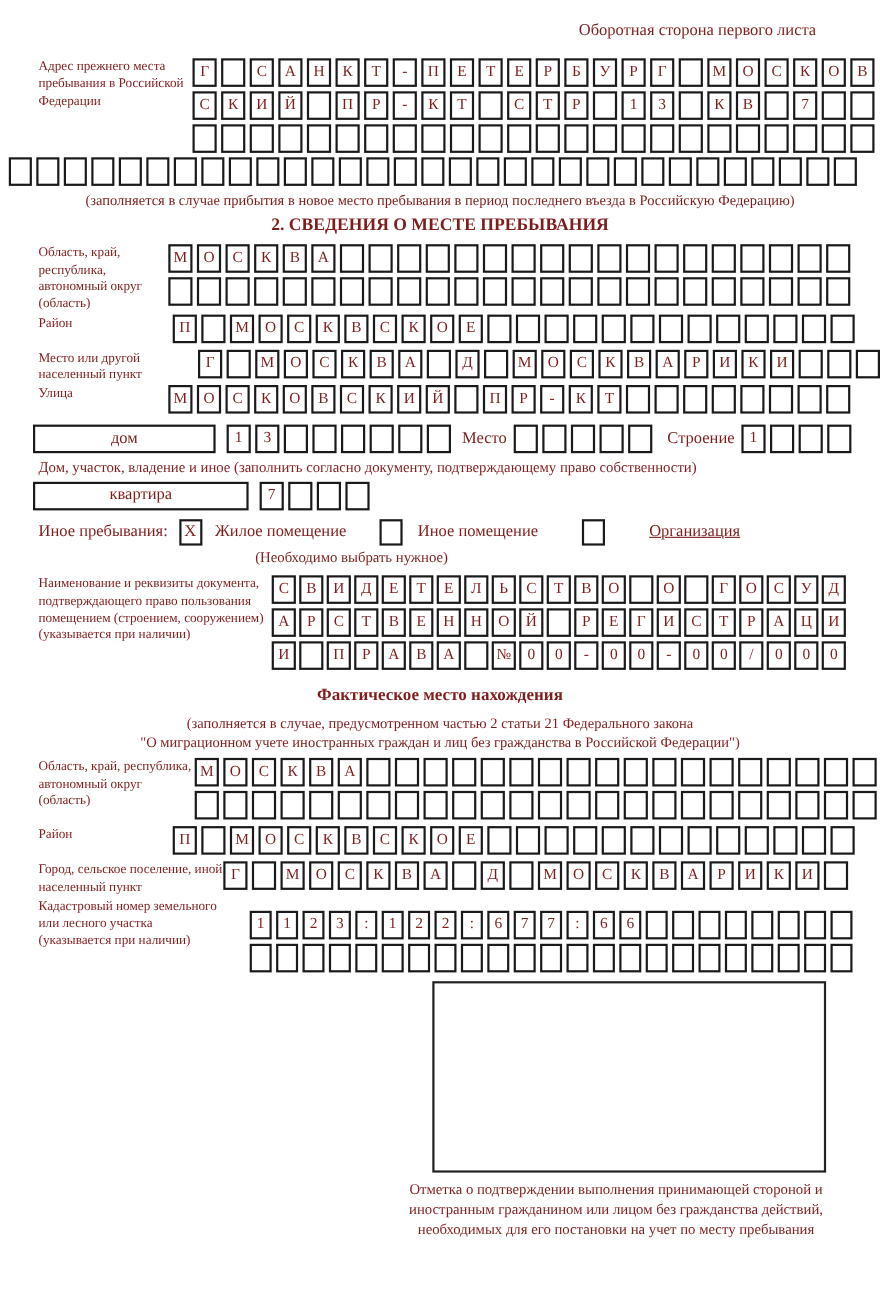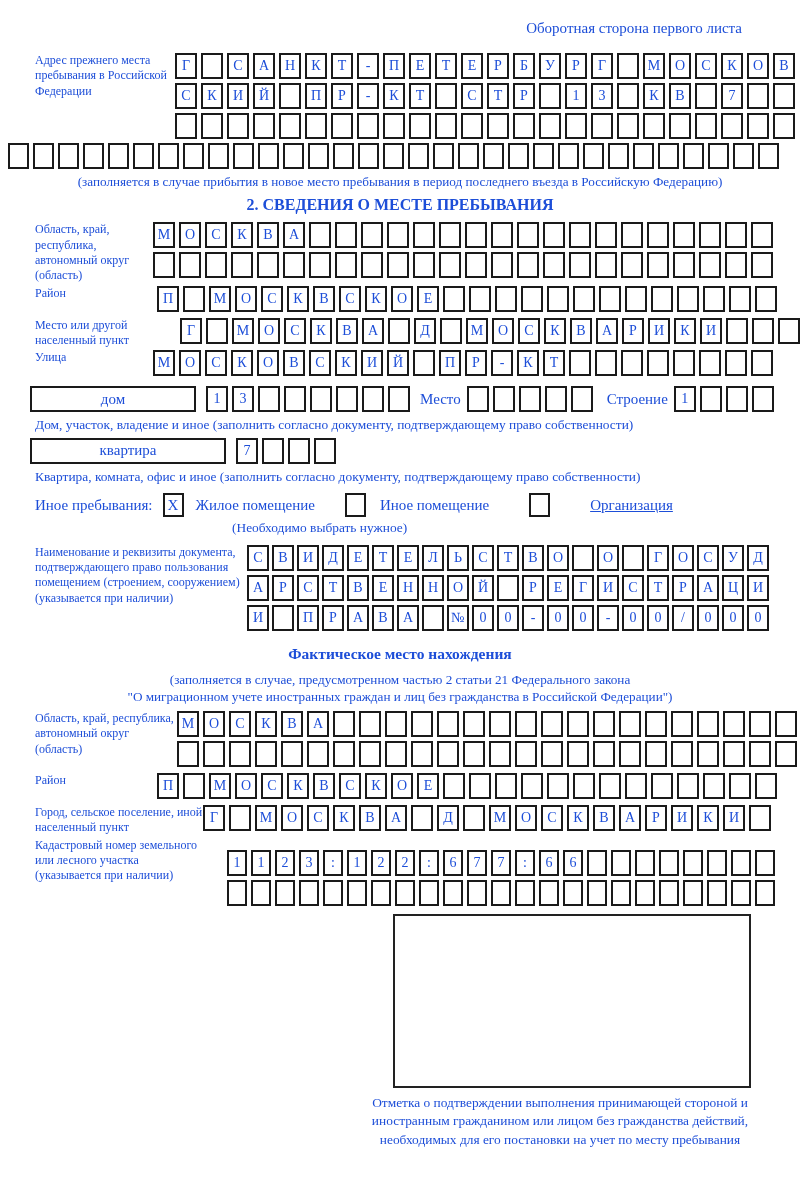--- a/index.html
+++ b/index.html
@@ -1,17 +1,17 @@
 <!DOCTYPE html>
 <html><head>
 <meta charset="utf-8">
 <style>
   html,body{margin:0;padding:0;background:#fff;}
   .page{
-    width:800px;height:1180px;background:#fff;color:#1d4ed8;
+    width:800px;height:1180px;background:#fff;color:#7f1d1d;
     font-family:"Liberation Serif","DejaVu Serif",serif;
     position:relative;overflow:hidden;
   }
   .title{text-align:right;padding:20px 58px 0 0;font-size:15px;}
   .lbl{font-size:12px;line-height:1.28;}
   .field-row{display:flex;align-items:flex-start;margin-left:35px;}
   .cellrow{display:flex;gap:4px;margin-bottom:4px;}
   .cell{
     box-sizing:border-box;flex:0 0 auto;width:22px;height:26px;
     border:2px solid #1a1a1a;display:flex;align-items:center;justify-content:center;
@@ -367,21 +367,20 @@
 
   <div class="house-row mt4">
     <div class="long-box" style="width:196px;">квартира</div>
     <div class="cells-inline g-main" style="margin-left:10px;">
         <div class="cell">7</div>
         <div class="cell"></div>
         <div class="cell"></div>
         <div class="cell"></div>
       </div>
   </div>
-  <div class="note-l mt4">Квартира, комната, офис и иное (заполнить согласно документу, подтверждающему право собственности)</div>
 
   <div class="stay-row">
     <span>Иное пребывания:</span>
     <div class="checkbox" style="margin-left:10px;">X</div>
     <span style="margin-left:12px;">Жилое помещение</span>
     <div class="checkbox" style="margin-left:30px;"></div>
     <span style="margin-left:14px;">Иное помещение</span>
     <div class="checkbox" style="margin-left:40px;"></div>
     <span style="margin-left:40px;text-decoration:underline;">Организация</span>
   </div>

